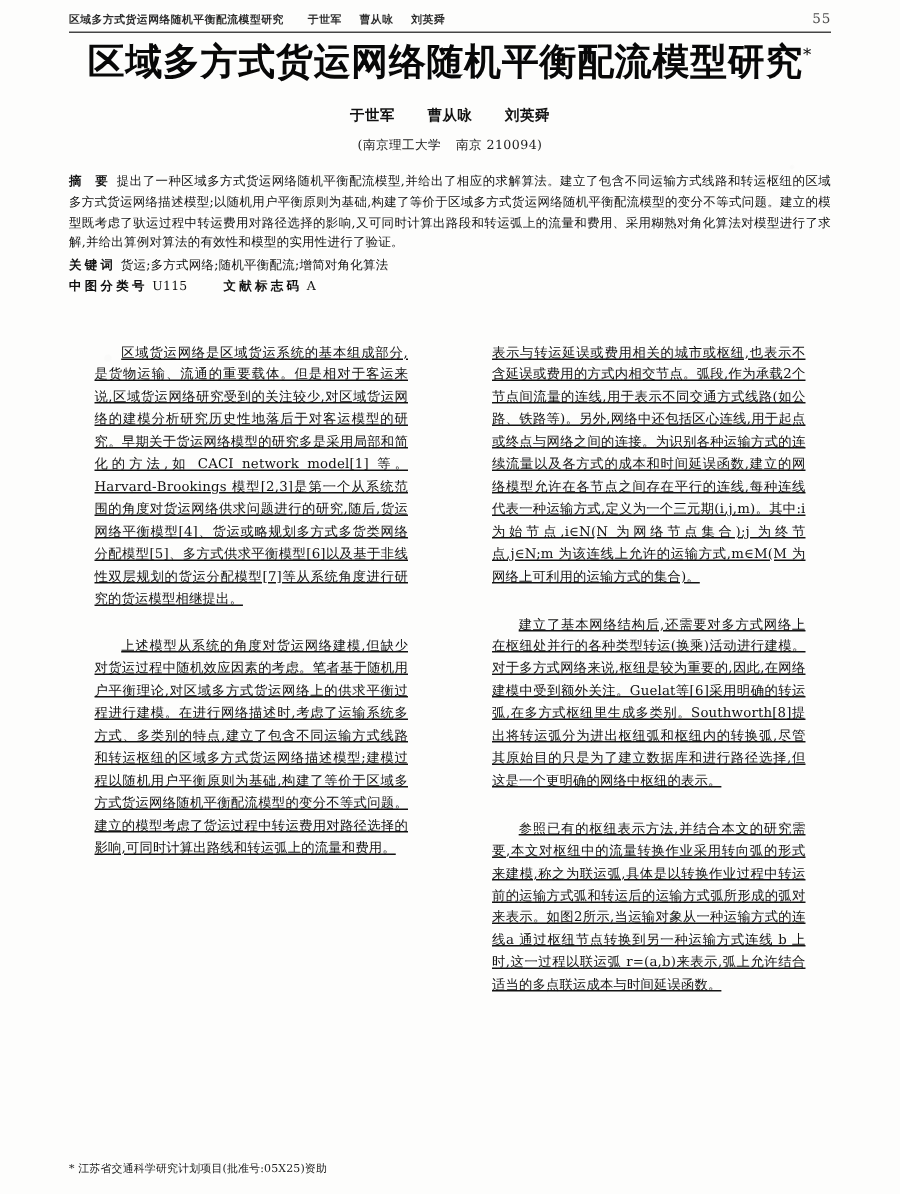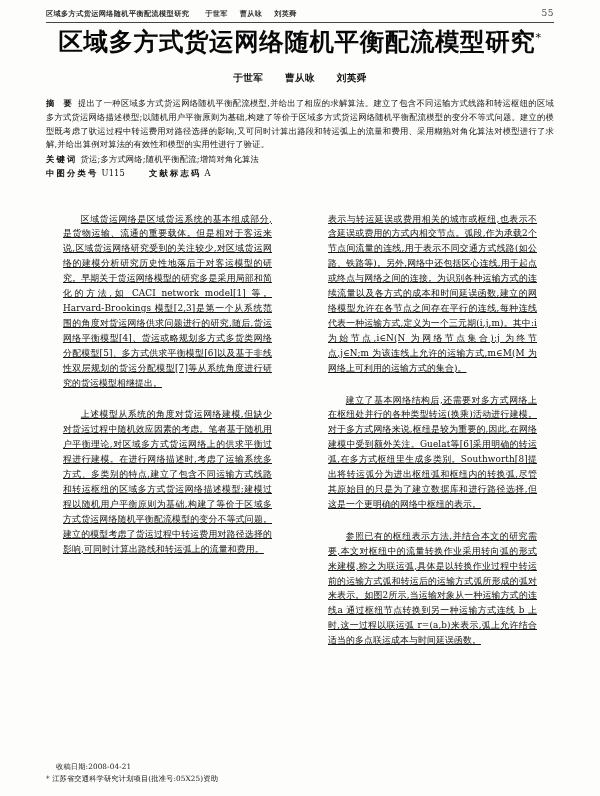--- a/index.html
+++ b/index.html
@@ -197,20 +197,23 @@
     <div class="title">
       <span>区域多方式货运网络随机平衡配流模型研究</span><span class="star">*</span>
     </div>
 
     <div class="authors">
       <span>于世军</span>
       <span>曹从咏</span>
       <span>刘英舜</span>
     </div>
 
+    <div class="affil">
+      <span>(南京理工大学</span><span class="sep"></span><span>南京 210094)</span>
+    </div>
 
     <div class="abstract-block">
       <span class="ab-label">摘 要</span><span>提出了一种区域多方式货运网络随机平衡配流模型,并给出了相应的求解算法。建立了包含不同运输方式线路和转运枢纽的区域多方式货运网络描述模型;以随机用户平衡原则为基础,构建了等价于区域多方式货运网络随机平衡配流模型的变分不等式问题。建立的模型既考虑了驮运过程中转运费用对路径选择的影响,又可同时计算出路段和转运弧上的流量和费用、采用糊熟对角化算法对模型进行了求解,并给出算例对算法的有效性和模型的实用性进行了验证。</span>
     </div>
 
     <div class="kw-line">
       <span class="kw-label">关键词</span><span>货运;多方式网络;随机平衡配流;增简对角化算法</span>
     </div>
 
     <div class="cls-line">
@@ -228,16 +231,15 @@
         <p class="noindent">表示与转运延误或费用相关的城市或枢纽,也表示不含延误或费用的方式内相交节点。弧段,作为承载2个节点间流量的连线,用于表示不同交通方式线路(如公路、铁路等)。另外,网络中还包括区心连线,用于起点或终点与网络之间的连接。为识别各种运输方式的连续流量以及各方式的成本和时间延误函数,建立的网络模型允许在各节点之间存在平行的连线,每种连线代表一种运输方式,定义为一个三元期(i,j,m)。其中:i 为始节点,i∈N(N 为网络节点集合);j 为终节点,j∈N;m 为该连线上允许的运输方式,m∈M(M 为网络上可利用的运输方式的集合)。</p>
         <p>建立了基本网络结构后,还需要对多方式网络上在枢纽处并行的各种类型转运(换乘)活动进行建模。对于多方式网络来说,枢纽是较为重要的,因此,在网络建模中受到额外关注。Guelat等[6]采用明确的转运弧,在多方式枢纽里生成多类别。Southworth[8]提出将转运弧分为进出枢纽弧和枢纽内的转换弧,尽管其原始目的只是为了建立数据库和进行路径选择,但这是一个更明确的网络中枢纽的表示。</p>
         <p>参照已有的枢纽表示方法,并结合本文的研究需要,本文对枢纽中的流量转换作业采用转向弧的形式来建模,称之为联运弧,具体是以转换作业过程中转运前的运输方式弧和转运后的运输方式弧所形成的弧对来表示。如图2所示,当运输对象从一种运输方式的连线a 通过枢纽节点转换到另一种运输方式连线 b 上时,这一过程以联运弧 r=(a,b)来表示,弧上允许结合适当的多点联运成本与时间延误函数。</p>
       </div>
 
     </div>
   </div>
 
   <div class="footnote">
     <div class="fn-rule"></div>
-    <div class="fn-line fn-indent">收稿日期:2008-04-21</div>
     <div class="fn-line">* 江苏省交通科学研究计划项目(批准号:05X25)资助</div>
   </div>
 </div>
 
 </body></html>

